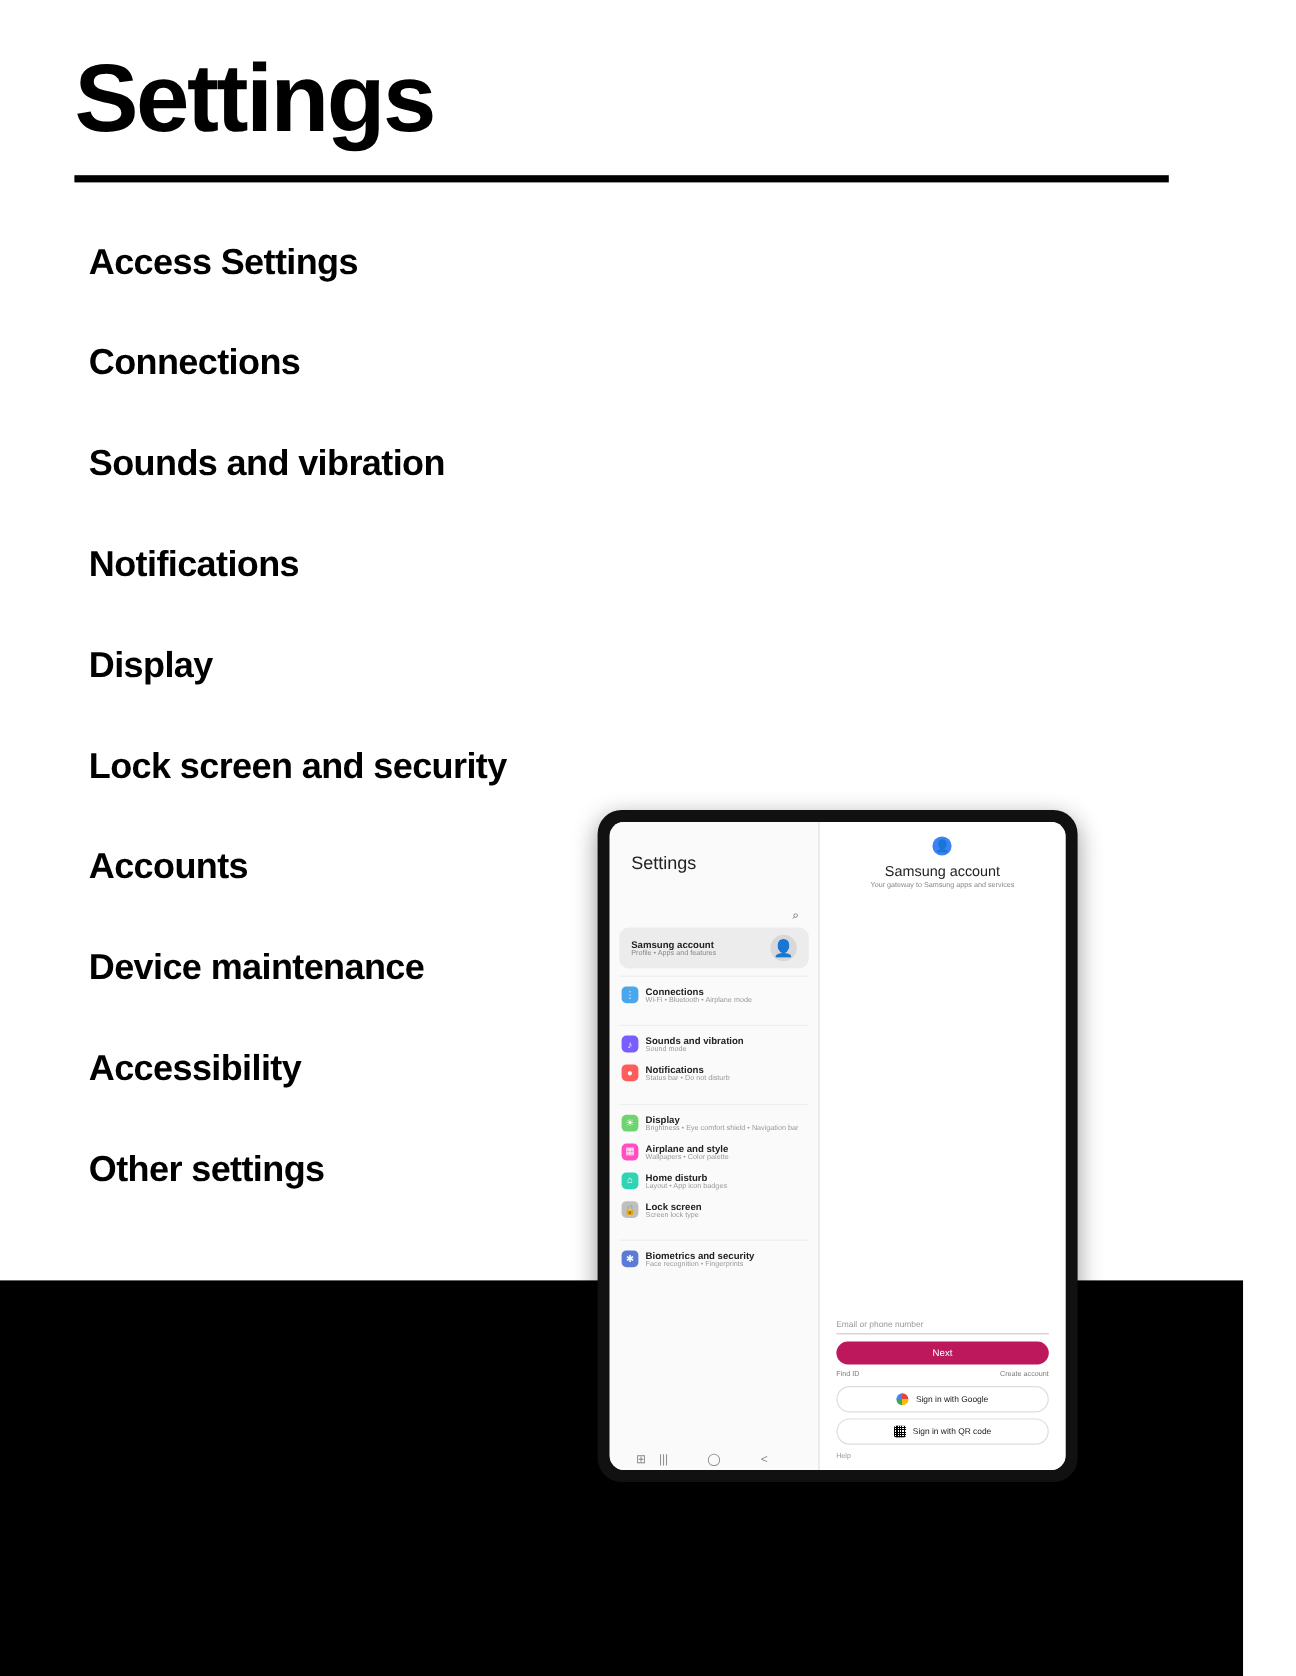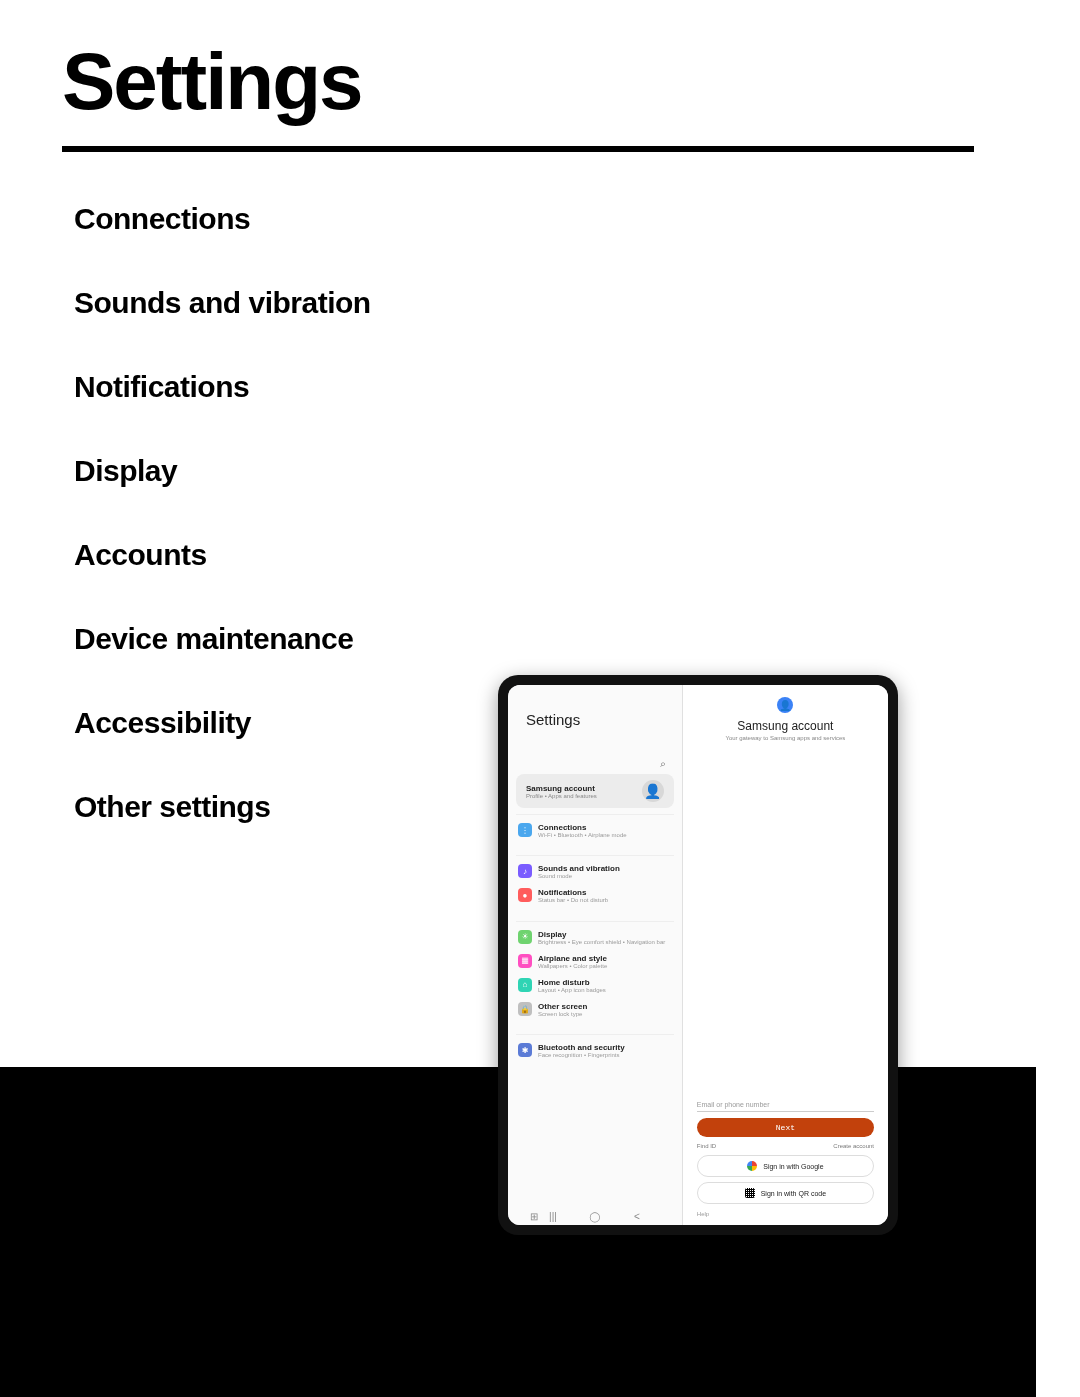--- a/index.html
+++ b/index.html
@@ -36,44 +36,46 @@
   .ic.navy { background: #5b7bd6; }
   .row .rt { flex: 1; }
   .row .l1 { font-size: 8px; font-weight: 600; }
   .row .l2 { font-size: 6px; color: #9a9a9a; line-height: 1.2; }
 
   .acct-icon { width: 16px; height: 16px; border-radius: 50%; background: #3b82f6; color: #fff; margin: 0 auto 6px auto; display: flex; align-items: center; justify-content: center; font-size: 10px; }
   .r-title { text-align: center; font-size: 12px; font-weight: 500; }
   .r-sub { text-align: center; font-size: 6px; color: #888; margin-top: 2px; }
   .r-spacer { flex: 1; }
   .input-line { border-bottom: 1px solid #ccc; font-size: 7px; color: #9a9a9a; padding: 3px 0; margin-bottom: 6px; }
-  .next-btn { background: #c2410c; color: #fff; text-align: center; border-radius: 12px; padding: 5px 0; font-size: 8px; margin-bottom: 6px; font-family: Liberation Mono, monospace; }
+  .next-btn { background: #be185d; color: #fff; text-align: center; border-radius: 12px; padding: 5px 0; font-size: 8px; margin-bottom: 6px; }
   .link-row { display: flex; justify-content: space-between; font-size: 6px; color: #7a7a7a; margin-bottom: 6px; }
   .pill { display: flex; align-items: center; justify-content: center; gap: 6px; border: 1px solid #ddd; border-radius: 14px; padding: 5px 0; font-size: 7px; margin-bottom: 5px; background: #fff; }
   .g-ic { width: 10px; height: 10px; border-radius: 2px; display: inline-block; }
   .g-google { background: conic-gradient(#ea4335 0 25%, #fbbc05 0 50%, #34a853 0 75%, #4285f4 0 100%); border-radius: 50%; }
   .g-qr { background: repeating-linear-gradient(0deg,#000 0 1px,#fff 1px 2px), repeating-linear-gradient(90deg,#000 0 1px,#fff 1px 2px); background-blend-mode: multiply; }
   .help { font-size: 6px; color: #9a9a9a; margin-top: 2px; }
 
   .navbar { position: absolute; bottom: 0; left: 0; right: 0; height: 18px; display: flex; align-items: center; padding: 0 24px; color: #888; }
   .navbar span { flex: 1; text-align: center; font-size: 10px; }
   .nav-tray { position: absolute; left: 22px; font-size: 8px; }
 </style>
 </head>
 <body>
 
 <div class="page">
   <h1 class="title">Settings</h1>
   <div class="rule"></div>
 
   <div class="toc">
+    <div class="toc-item">Access Settings</div>
     <div class="toc-item">Connections</div>
     <div class="toc-item">Sounds and vibration</div>
     <div class="toc-item">Notifications</div>
     <div class="toc-item">Display</div>
+    <div class="toc-item">Lock screen and security</div>
     <div class="toc-item">Accounts</div>
     <div class="toc-item">Device maintenance</div>
     <div class="toc-item">Accessibility</div>
     <div class="toc-item">Other settings</div>
   </div>
 
   <div class="black-band"></div>
 
   <div class="tablet">
     <div class="tablet-inner">
@@ -135,31 +137,31 @@
           <div class="row">
             <div class="ic teal">⌂</div>
             <div class="rt">
               <div class="l1">Home disturb</div>
               <div class="l2">Layout • App icon badges</div>
             </div>
           </div>
           <div class="row">
             <div class="ic gray">🔒</div>
             <div class="rt">
-              <div class="l1">Other screen</div>
+              <div class="l1">Lock screen</div>
               <div class="l2">Screen lock type</div>
             </div>
           </div>
         </div>
 
         <div class="group">
           <div class="row">
             <div class="ic navy">✱</div>
             <div class="rt">
-              <div class="l1">Bluetooth and security</div>
+              <div class="l1">Biometrics and security</div>
               <div class="l2">Face recognition • Fingerprints</div>
             </div>
           </div>
         </div>
 
         <div class="navbar">
           <span class="nav-tray">⊞</span>
           <span>|||</span>
           <span>◯</span>
           <span>&lt;</span>

